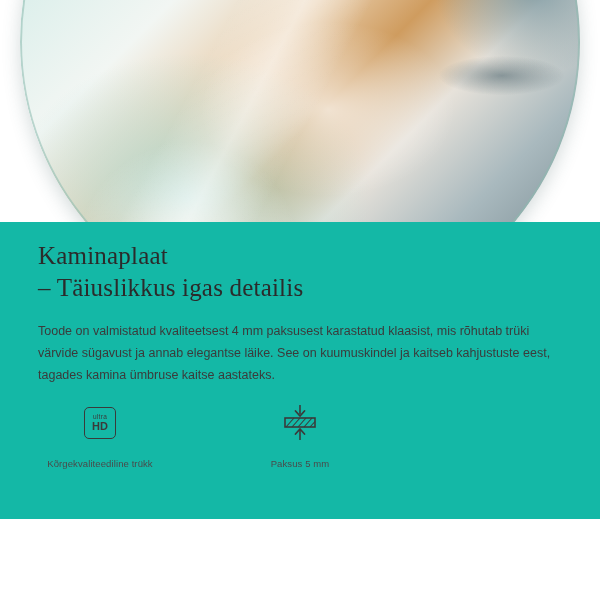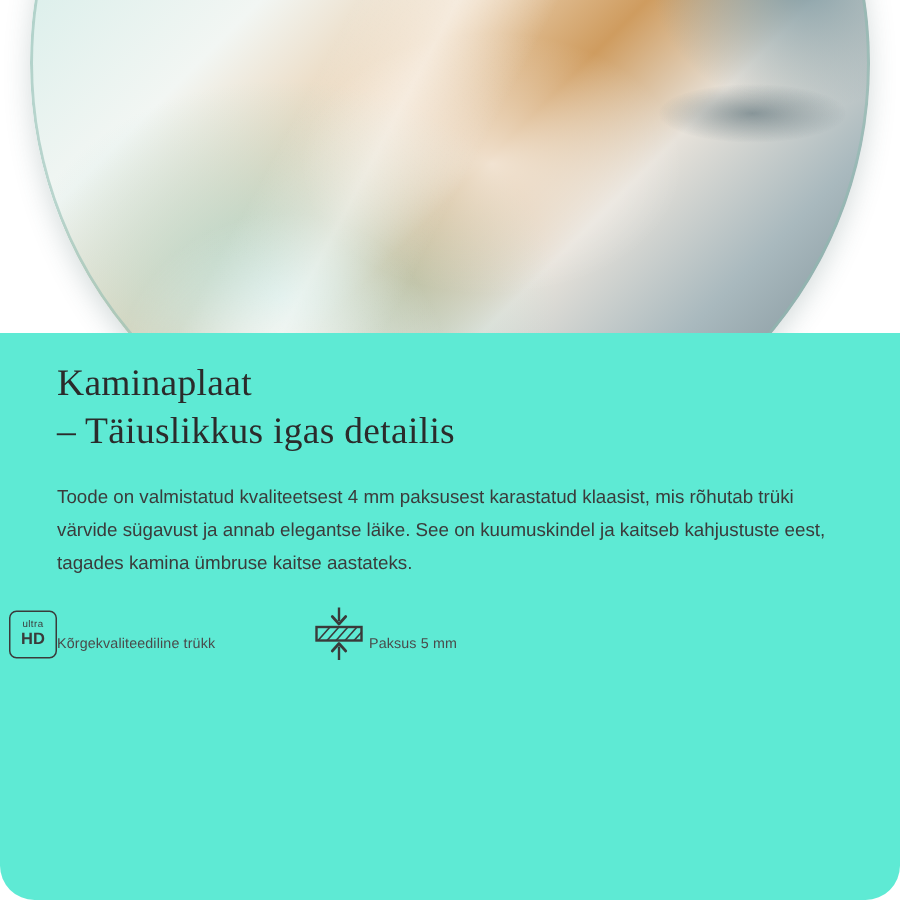--- a/index.html
+++ b/index.html
@@ -9,23 +9,22 @@
   body {
     width: 600px;
     height: 600px;
     background: #ffffff;
     font-family: "Liberation Sans", sans-serif;
     overflow: hidden;
   }
   .page {
     position: relative;
     width: 600px;
-    height: 600px;
-    background: #5eead4;
-    border-radius: 23px;
+    height: 519px;
+    background: #14b8a6;
   }
 
   
   .hero {
     position: relative;
     width: 600px;
     height: 222px;
     overflow: hidden;
     background: #ffffff;
   }
@@ -110,21 +109,21 @@
     position: absolute;
     left: 0;
     top: 392px;
     width: 600px;
     display: grid;
     grid-template-columns: repeat(3, 1fr);
     grid-row-gap: 8px;
   }
   .feature {
     display: flex;
-    flex-direction: row;
+    flex-direction: column;
     align-items: center;
     justify-content: flex-start;
     padding: 8px 6px 6px 6px;
   }
   .feature-icon {
     height: 46px;
     display: flex;
     align-items: center;
     justify-content: center;
   }

